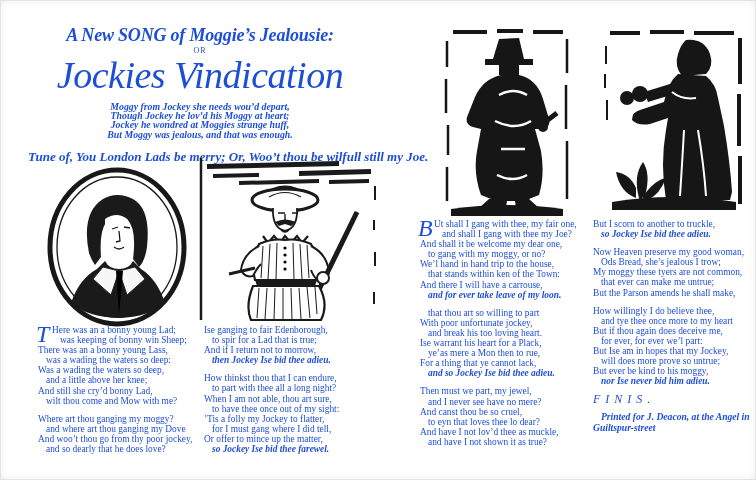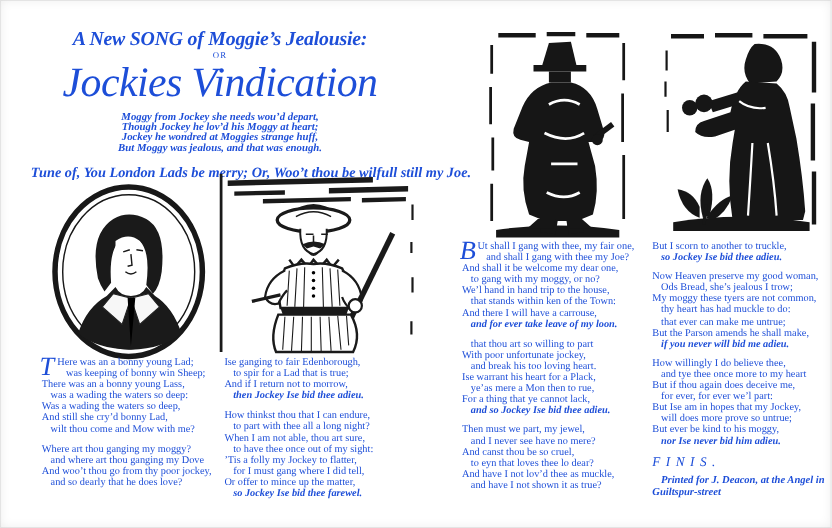--- a/index.html
+++ b/index.html
@@ -136,20 +136,21 @@
   </div>
 
   <div class="col col1">
       <div class="stanza has-dc">
         <span class="dropcap">T</span>
         <div class="line">Here was an a bonny young Lad;</div>
         <div class="line ind">was keeping of bonny win Sheep;</div>
         <div class="line">There was an a bonny young Lass,</div>
         <div class="line ind">was a wading the waters so deep:</div>
         <div class="line">Was a wading the waters so deep,</div>
+        <div class="line ind">and a little above her knee;</div>
         <div class="line">And still she cry’d bonny Lad,</div>
         <div class="line ind">wilt thou come and Mow with me?</div>
       </div>
       <div class="stanza">
         <div class="line">Where art thou ganging my moggy?</div>
         <div class="line ind">and where art thou ganging my Dove</div>
         <div class="line">And woo’t thou go from thy poor jockey,</div>
         <div class="line ind">and so dearly that he does love?</div>
       </div>
     </div>
@@ -204,24 +205,22 @@
   <div class="col col4">
     <div>
         <div class="stanza">
           <div class="line">But I scorn to another to truckle,</div>
           <div class="line ind ital">so Jockey Ise bid thee adieu.</div>
         </div>
         <div class="stanza">
           <div class="line">Now Heaven preserve my good woman,</div>
           <div class="line ind">Ods Bread, she’s jealous I trow;</div>
           <div class="line">My moggy these tyers are not common,</div>
-          <div class="line ind">thy heart has had muckle to do:</div>
           <div class="line ind">that ever can make me untrue;</div>
           <div class="line">But the Parson amends he shall make,</div>
-          <div class="line ind ital">if you never will bid me adieu.</div>
         </div>
         <div class="stanza">
           <div class="line">How willingly I do believe thee,</div>
           <div class="line ind">and tye thee once more to my heart</div>
           <div class="line">But if thou again does deceive me,</div>
           <div class="line ind">for ever, for ever we’l part:</div>
           <div class="line">But Ise am in hopes that my Jockey,</div>
           <div class="line ind">will does more prove so untrue;</div>
           <div class="line">But ever be kind to his moggy,</div>
           <div class="line ind ital">nor Ise never bid him adieu.</div>

